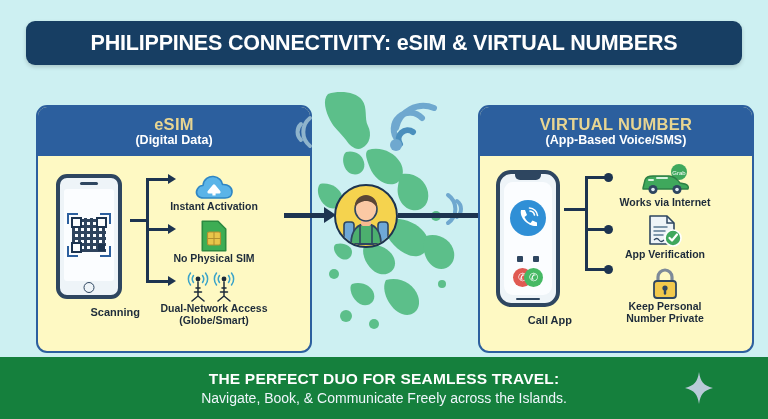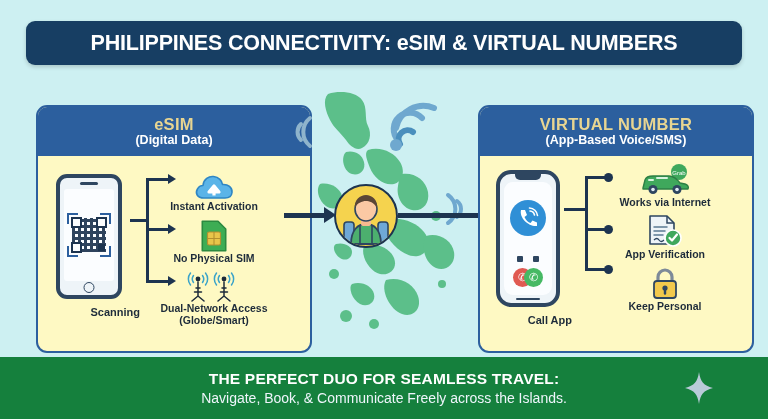--- a/index.html
+++ b/index.html
@@ -407,20 +407,21 @@
       <div class="feat" id="feat-kpn">
         <div class="feat-icon">
           <svg width="30" height="34" viewBox="0 0 30 34">
             <path d="M8 16 V11 a7 7 0 0 1 14 0 V16" fill="none" stroke="#7d8a99" stroke-width="3.2" stroke-linecap="round"></path>
             <rect x="4" y="15" width="22" height="17" rx="3" fill="#f2c94c" stroke="#2e4660" stroke-width="1.8"></rect>
             <circle cx="15" cy="22" r="2.6" fill="#2e4660"></circle>
             <path d="M15 23.5 V27.5" stroke="#2e4660" stroke-width="2.4" stroke-linecap="round"></path>
           </svg>
         </div>
         <div class="feat-label">Keep Personal</div>
+        <div class="feat-label">Number Private</div>
       </div>
 
     </div>
   </div>
 
   <div class="bottom-bar">
     <div class="bottom-main">THE PERFECT DUO FOR SEAMLESS TRAVEL:</div>
     <div class="bottom-sub">Navigate, Book, &amp; Communicate Freely across the Islands.</div>
     <svg class="sparkle" width="30" height="34" viewBox="0 0 30 34">
       <path d="M15 1 C16.5 11 19.5 14.5 29 17 C19.5 19.5 16.5 23 15 33 C13.5 23 10.5 19.5 1 17 C10.5 14.5 13.5 11 15 1 Z" fill="#b9cbd9"></path>

